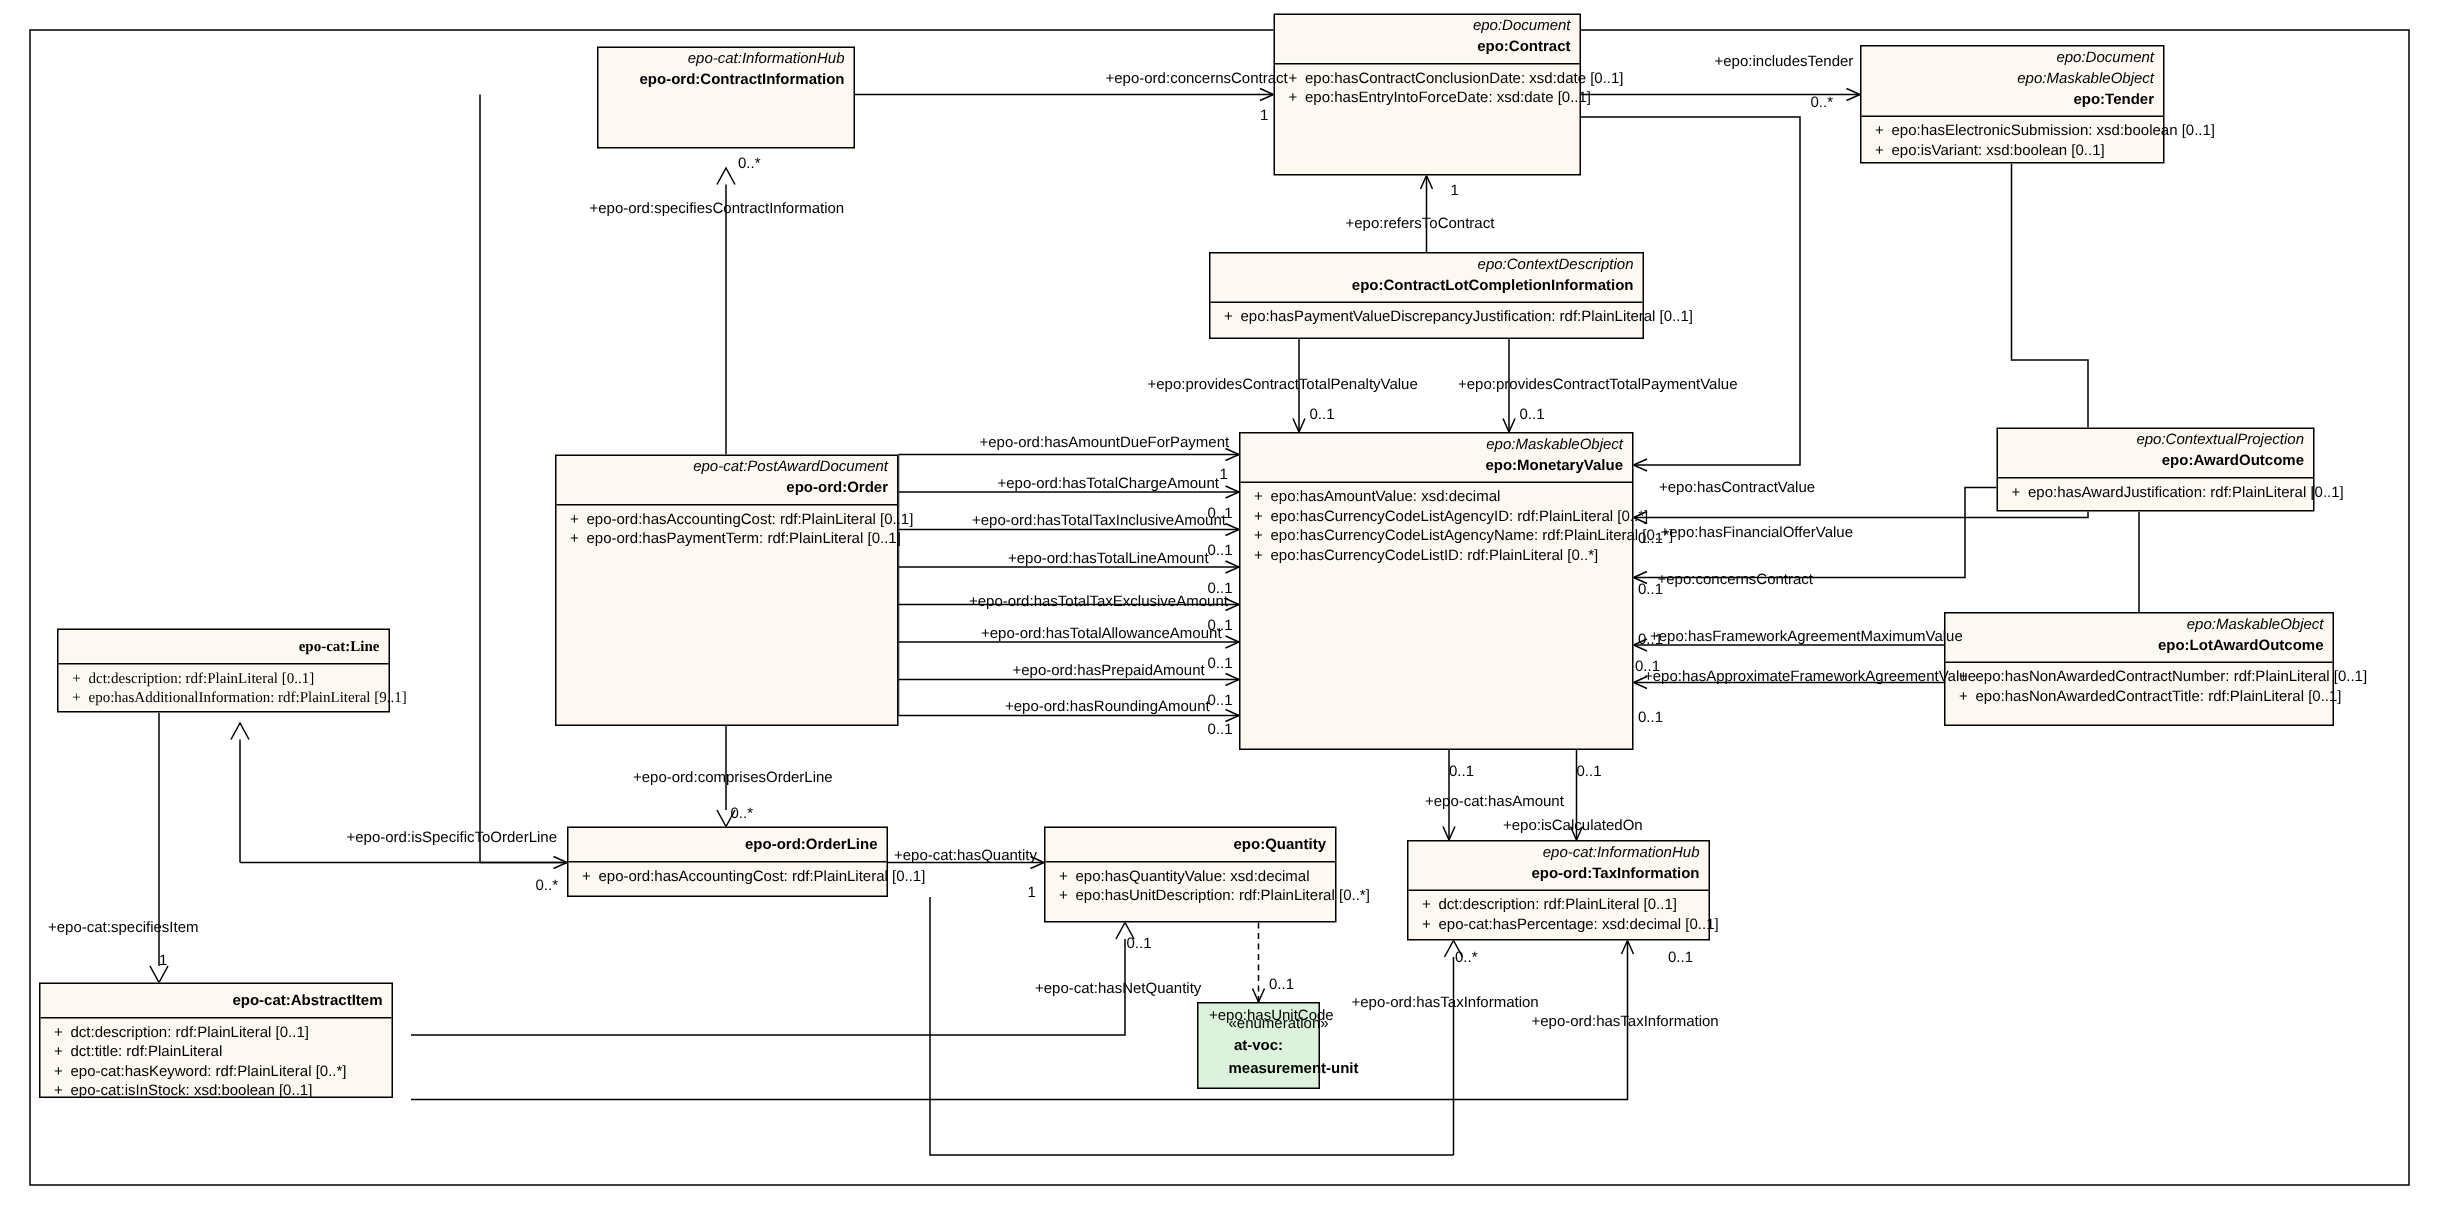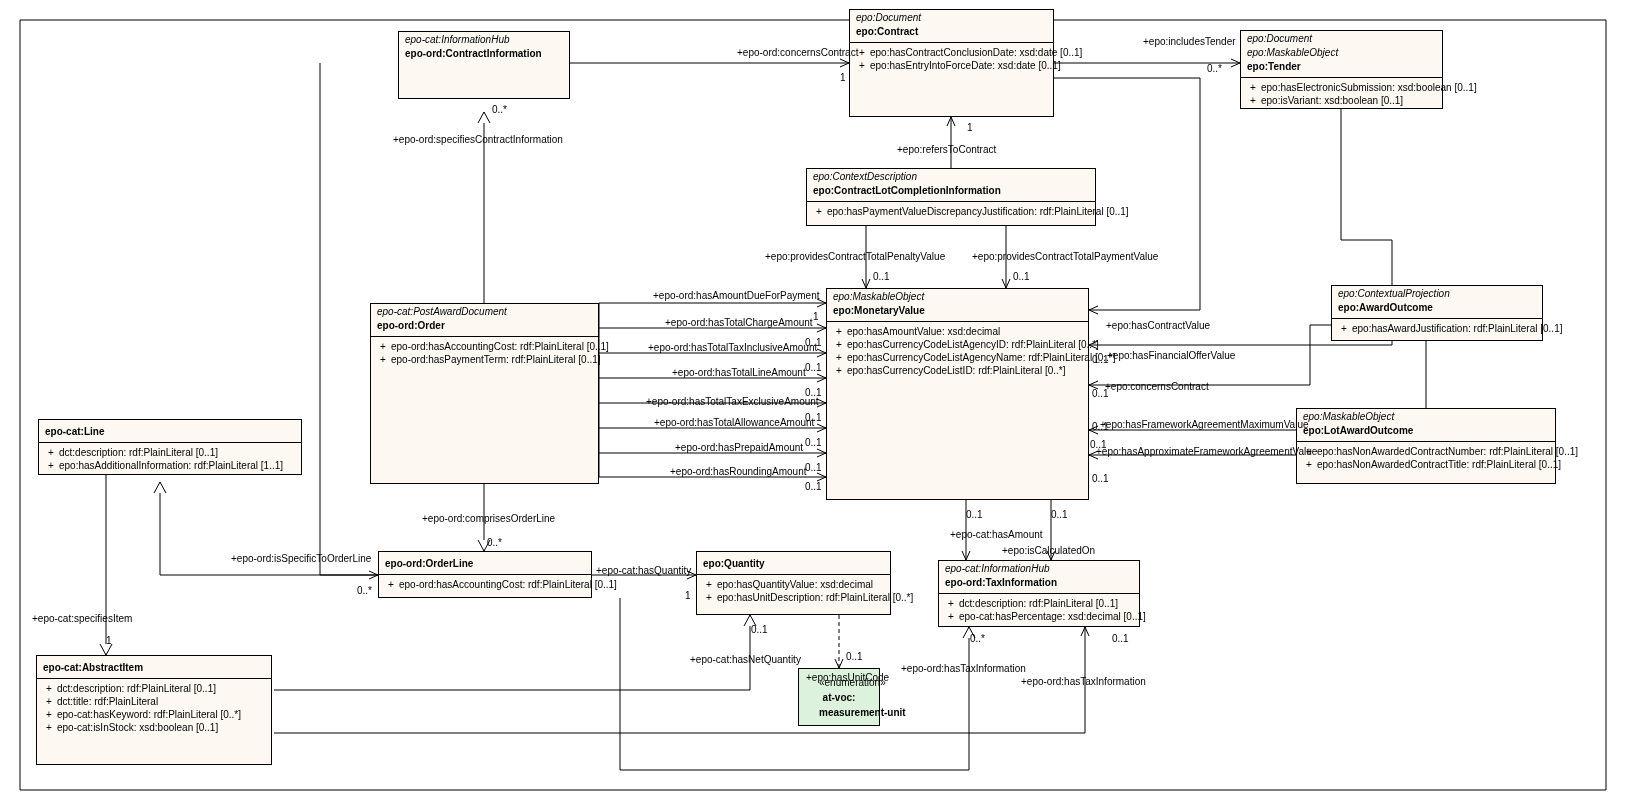--- a/index.html
+++ b/index.html
@@ -23,27 +23,28 @@
   }
   .uml {
     position: absolute;
     background: #fdf8f2;
     border: 1px solid #000000;
     font-size: 10px;
     color: #000000;
     z-index: 5;
   }
   .uml .stereo {
+    text-align: right;
     font-style: italic;
     padding: 2px 6px 0 6px;
     line-height: 12px;
     white-space: nowrap;
   }
   .uml .cname {
-    text-align: left;
+    text-align: right;
     font-weight: bold;
     padding: 2px 6px 4px 6px;
     line-height: 12px;
     white-space: nowrap;
   }
   .uml .attrs {
     border-top: 1px solid #000000;
     padding: 3px 2px 3px 2px;
   }
   .uml .attr {
@@ -263,30 +264,30 @@
           <div class="attr">
             <span class="vis">+</span>
             <span>epo:hasNonAwardedContractNumber: rdf:PlainLiteral [0..1]</span>
           </div>
           <div class="attr">
             <span class="vis">+</span>
             <span>epo:hasNonAwardedContractTitle: rdf:PlainLiteral [0..1]</span>
           </div>
         </div>
       </div>
-      <div class="uml" style="left: 38px; top: 419px; width: 264px; height: 56px;">
+      <div class="uml" style="left: 38px; top: 419px; width: 222px; height: 56px; font-family: Liberation Serif, serif;">
         <div class="cname" style="padding-top: 6px;">epo-cat:Line</div>
         <div class="attrs">
           <div class="attr">
             <span class="vis">+</span>
             <span>dct:description: rdf:PlainLiteral [0..1]</span>
           </div>
           <div class="attr">
             <span class="vis">+</span>
-            <span>epo:hasAdditionalInformation: rdf:PlainLiteral [1..1]</span>
+            <span>epo:hasAdditionalInformation: rdf:PlainLiteral [9..1]</span>
           </div>
         </div>
       </div>
       <div class="uml" style="left: 378px; top: 551px; width: 214px; height: 47px;">
         <div class="cname" style="padding-top: 6px;">epo-ord:OrderLine</div>
         <div class="attrs">
           <div class="attr">
             <span class="vis">+</span>
             <span>epo-ord:hasAccountingCost: rdf:PlainLiteral [0..1]</span>
           </div>
@@ -312,21 +313,21 @@
           <div class="attr">
             <span class="vis">+</span>
             <span>dct:description: rdf:PlainLiteral [0..1]</span>
           </div>
           <div class="attr">
             <span class="vis">+</span>
             <span>epo-cat:hasPercentage: xsd:decimal [0..1]</span>
           </div>
         </div>
       </div>
-      <div class="uml" style="left: 36px; top: 655px; width: 236px; height: 110px;">
+      <div class="uml" style="left: 26px; top: 655px; width: 236px; height: 77px;">
         <div class="cname" style="padding-top: 6px;">epo-cat:AbstractItem</div>
         <div class="attrs">
           <div class="attr">
             <span class="vis">+</span>
             <span>dct:description: rdf:PlainLiteral [0..1]</span>
           </div>
           <div class="attr">
             <span class="vis">+</span>
             <span>dct:title: rdf:PlainLiteral</span>
           </div>

